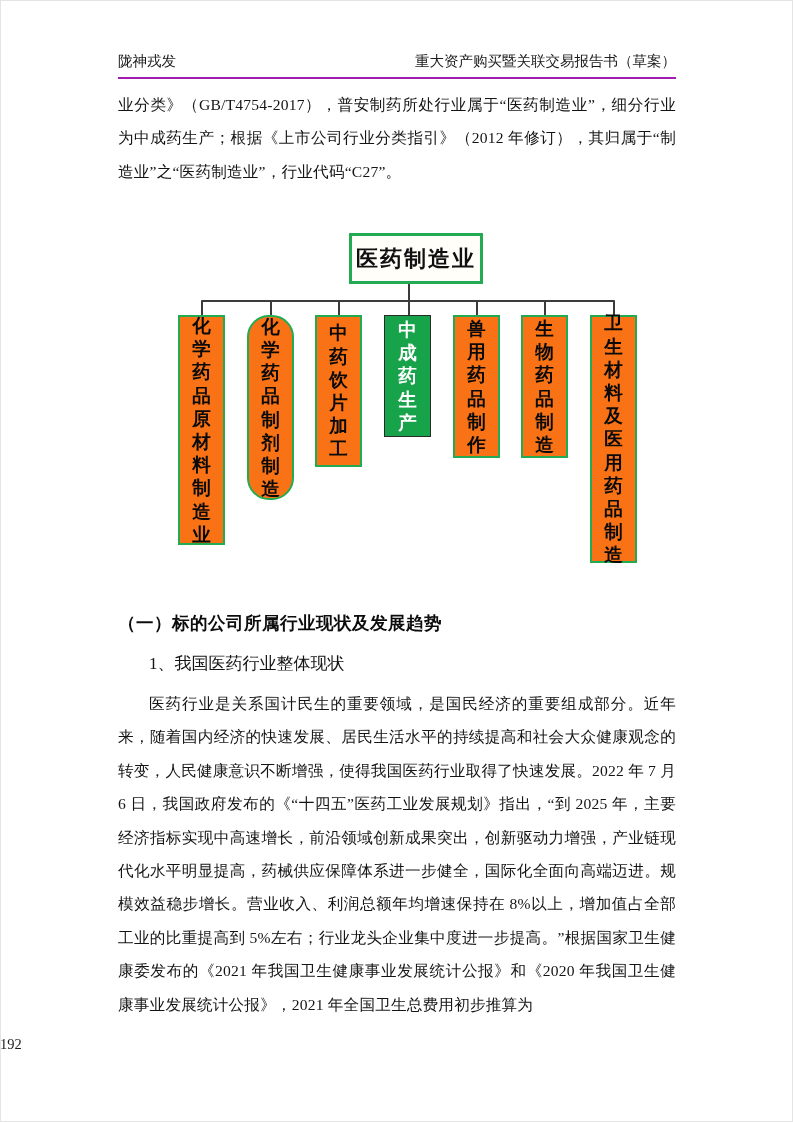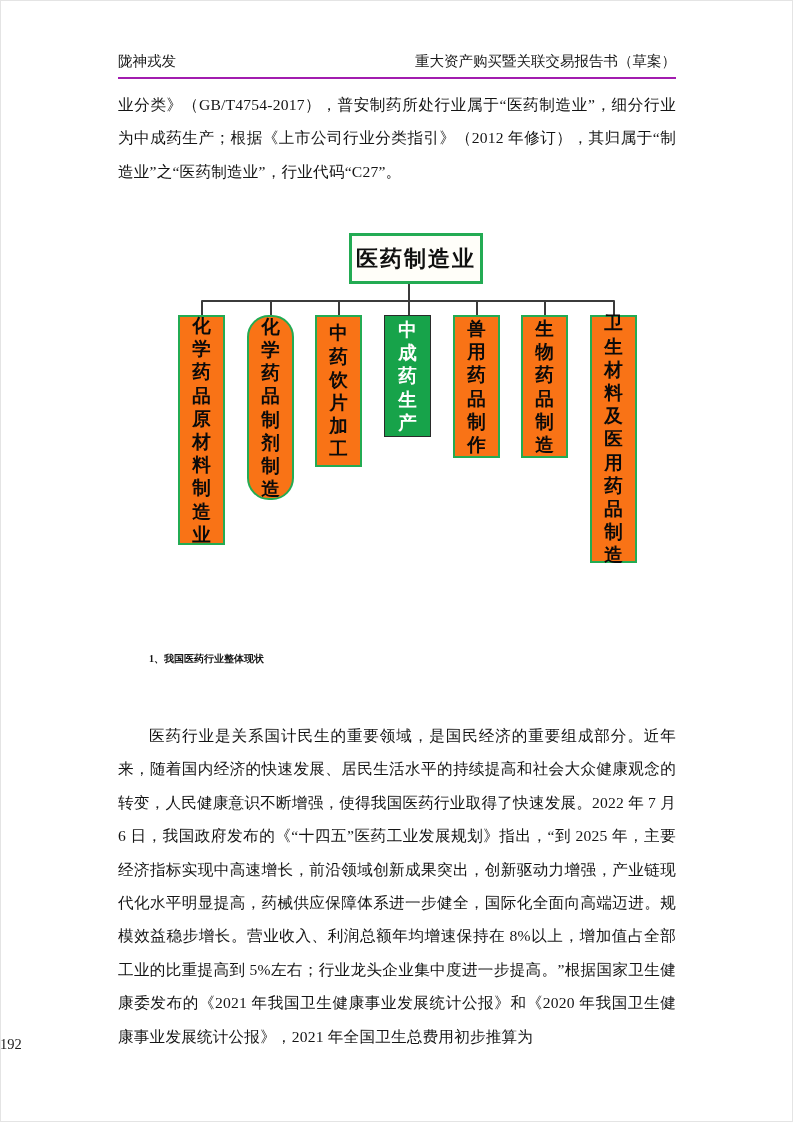--- a/index.html
+++ b/index.html
@@ -29,31 +29,31 @@
 
   
   .para {
     position: absolute; left: 118px; width: 558px;
     font-size: 15.6px; line-height: 33.4px;
     text-align: justify; text-justify: inter-character;
     color: #141414;
     letter-spacing: 0.2px;
   }
   .para-1 { top: 88px; }
-  .para-2 { top: 719px; text-indent: 31px; }
+  .para-2 { top: 687px; text-indent: 31px; }
 
   .section-heading {
     position: absolute; left: 118px; top: 611px; width: 558px;
     font-family: "Liberation Sans", "DejaVu Sans", sans-serif;
     font-weight: 700; font-size: 17.5px; color: #0c0c0c;
     letter-spacing: 0.5px;
   }
   .subsection-heading {
     position: absolute; left: 149px; top: 652px; width: 520px;
-    font-size: 10px; color: #141414; font-weight: bold;
+    font-size: 17px; color: #141414;
   }
 
   
   .diagram { position: absolute; left: 0; top: 0; width: 793px; height: 620px; }
 
   .root-box {
     position: absolute; left: 342px; top: 233px; width: 134px; height: 51px;
     border: 3px solid var(--green-border);
     background: #fffef9;
     display: flex; align-items: center; justify-content: center;
@@ -145,19 +145,20 @@
       <span class="label">兽用药品制作</span>
     </div>
     <div class="chart-box box-6">
       <span class="label">生物药品制造</span>
     </div>
     <div class="chart-box box-7">
       <span class="label">卫生材料及医用药品制造</span>
     </div>
   </div>
 
+  <div class="section-heading">（一）标的公司所属行业现状及发展趋势</div>
   <div class="subsection-heading">1、我国医药行业整体现状</div>
 
   <div class="para para-2">医药行业是关系国计民生的重要领域，是国民经济的重要组成部分。近年来，随着国内经济的快速发展、居民生活水平的持续提高和社会大众健康观念的转变，人民健康意识不断增强，使得我国医药行业取得了快速发展。2022 年 7 月 6 日，我国政府发布的《“十四五”医药工业发展规划》指出，“到 2025 年，主要经济指标实现中高速增长，前沿领域创新成果突出，创新驱动力增强，产业链现代化水平明显提高，药械供应保障体系进一步健全，国际化全面向高端迈进。规模效益稳步增长。营业收入、利润总额年均增速保持在 8%以上，增加值占全部工业的比重提高到 5%左右；行业龙头企业集中度进一步提高。”根据国家卫生健康委发布的《2021 年我国卫生健康事业发展统计公报》和《2020 年我国卫生健康事业发展统计公报》，2021 年全国卫生总费用初步推算为</div>
 
   <div class="page-number">192</div>
 
 </div>
 
 </body></html>

